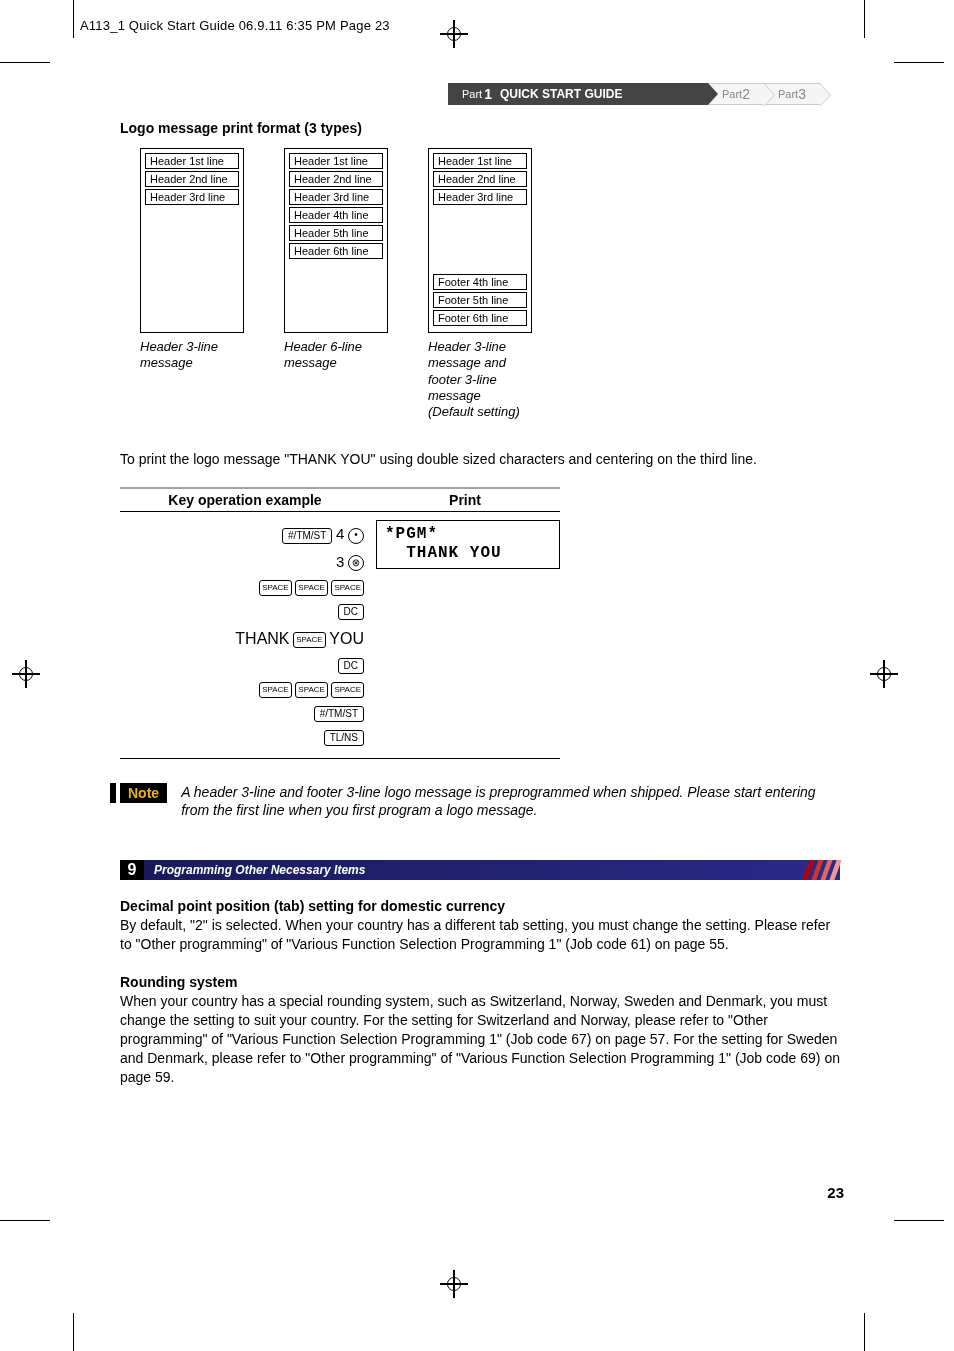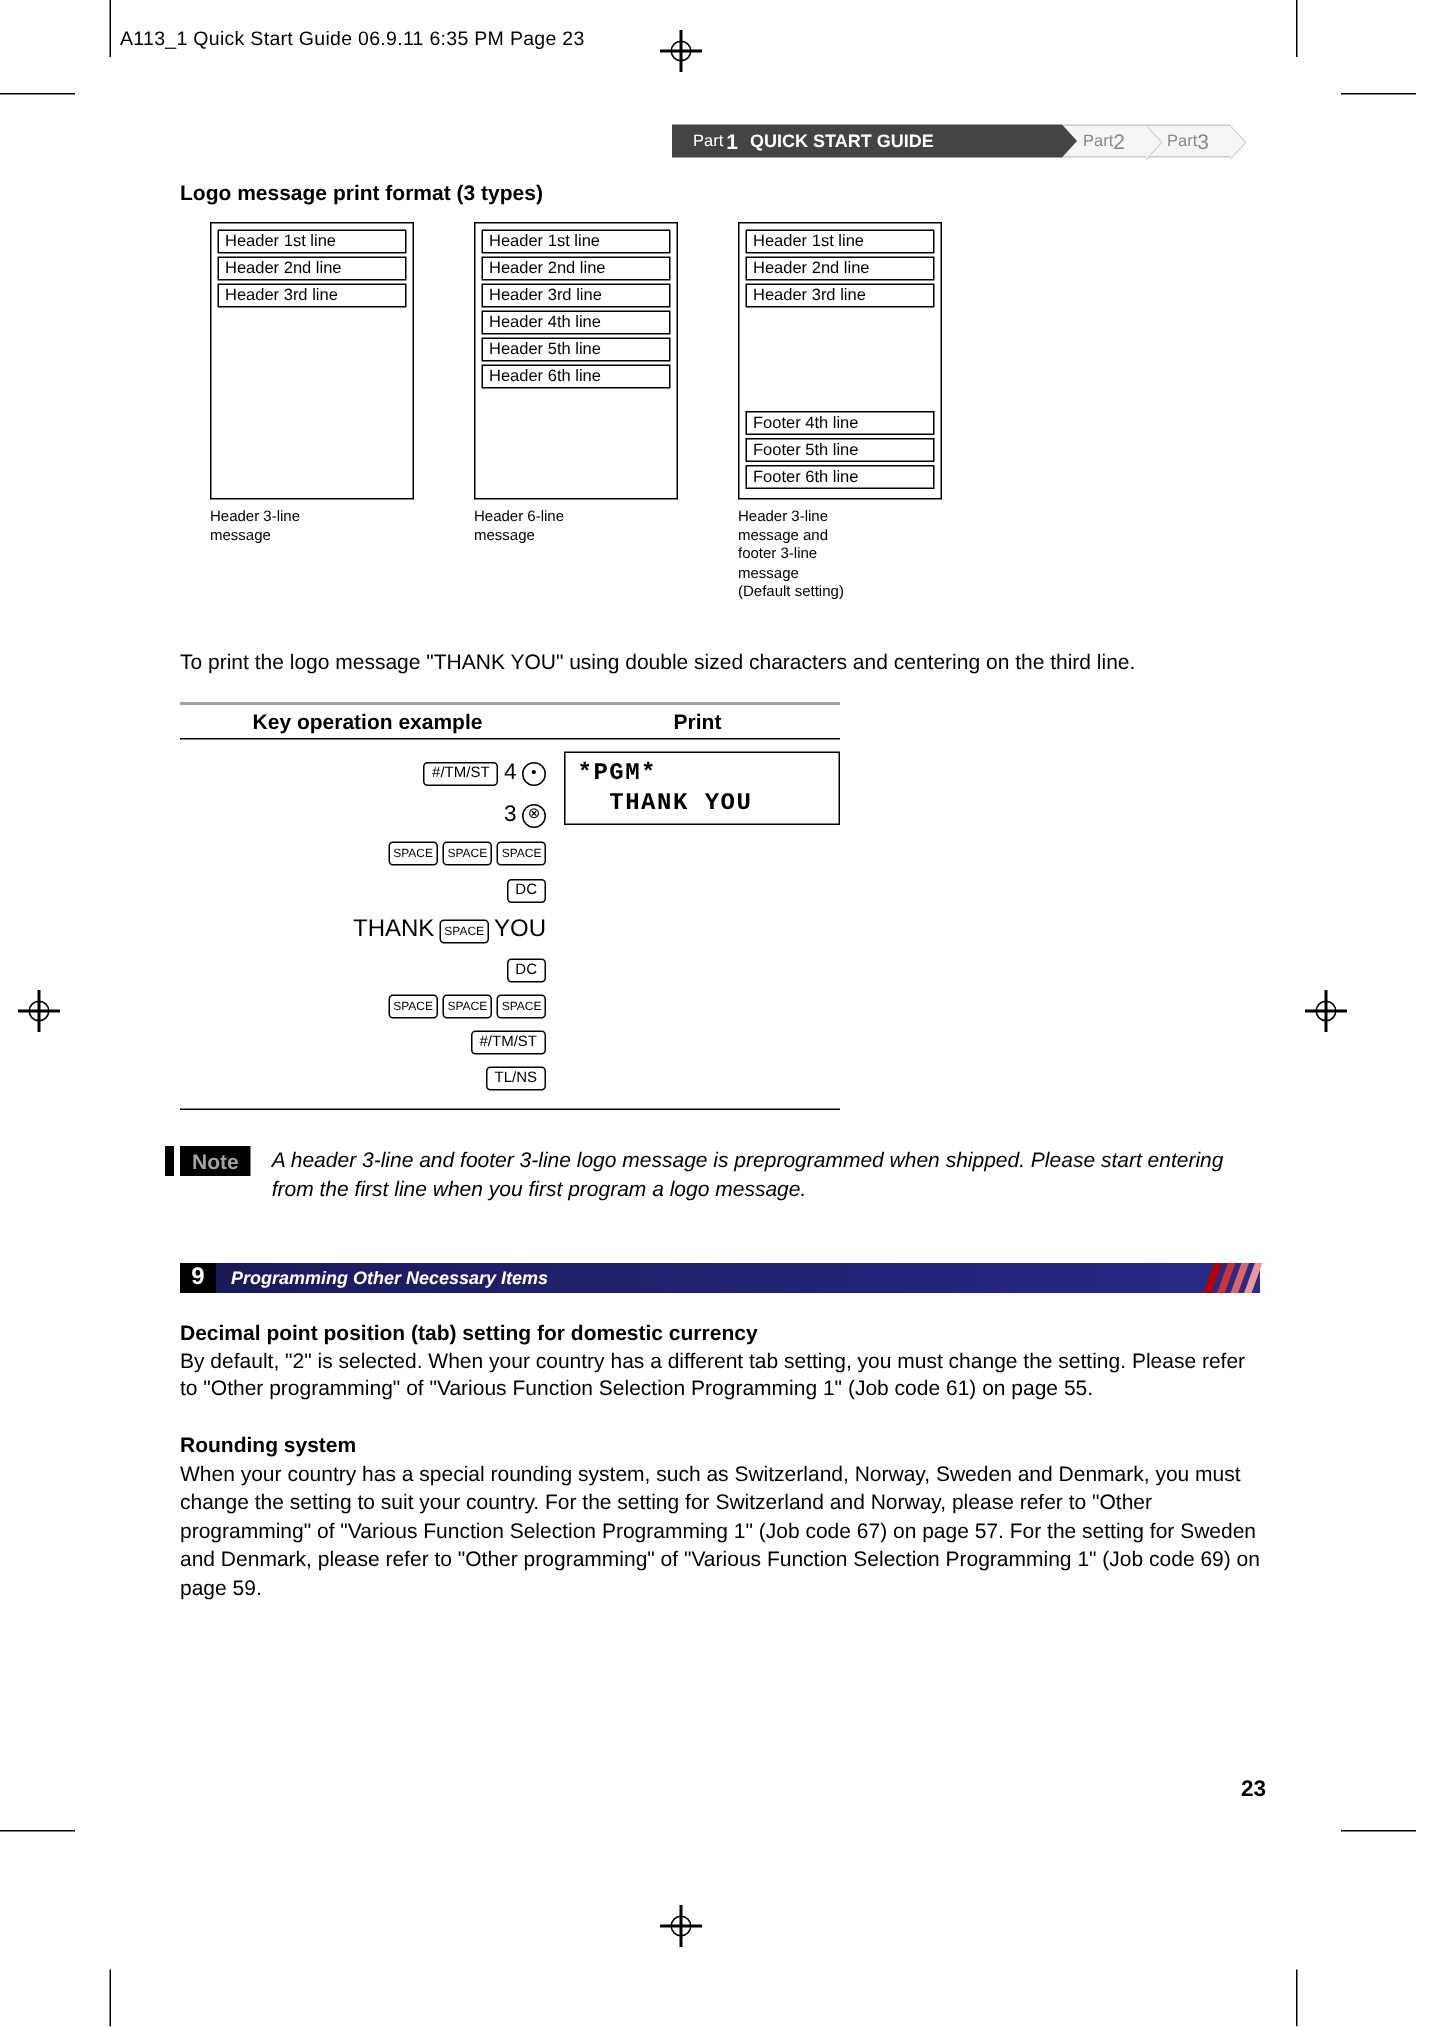--- a/index.html
+++ b/index.html
@@ -36,42 +36,42 @@
   .chev-light { border-left: 10px solid #f5f5f5; z-index: 2; }
   .chev-outline { position: absolute; right: -11px; top: -1px; width: 0; height: 0; border-top: 12px solid transparent; border-bottom: 12px solid transparent; border-left: 11px solid #ccc; z-index: 1; }
 
   .content { position: absolute; left: 120px; top: 120px; width: 720px; }
 
   .h-bold { font-weight: bold; font-size: 14px; margin-bottom: 12px; }
 
   
   .receipts { display: flex; gap: 40px; margin-left: 20px; }
   .receipt-col { display: flex; flex-direction: column; align-items: flex-start; }
-  .receipt { border: 1px solid #000; width: 136px; height: 185px; padding: 4px; font-size: 11px; position: relative; }
+  .receipt { border: 1px solid #000; width: 104px; height: 185px; padding: 4px; font-size: 11px; position: relative; }
   .rline { border: 1px solid #000; padding: 1px 4px; margin-bottom: 2px; font-size: 11px; white-space: nowrap; }
   .footer-block { position: absolute; bottom: 4px; left: 4px; right: 4px; }
-  .caption { font-size: 10px; margin-top: 6px; line-height: 1.25; }
+  .caption { font-size: 13px; margin-top: 6px; line-height: 1.25; font-style: italic; }
 
   .para { font-size: 14px; line-height: 1.35; }
 
   
   .kop-wrap { margin-top: 18px; }
   .kop-head { display: flex; border-top: 2px solid #a3a3a3; border-bottom: 1px solid #000; font-weight: bold; font-size: 14px; }
   .kop-head > div:first-child { width: 250px; text-align: center; padding: 3px 0; }
   .kop-head > div:last-child  { width: 190px; text-align: center; padding: 3px 0; }
   .kop-body { display: flex; border-bottom: 1px solid #000; padding: 8px 0; align-items: flex-start; }
   .kop-left { width: 250px; font-size: 13px; text-align: right; padding-right: 6px; line-height: 1.85; }
   .kop-right { width: 190px; padding-left: 6px; }
   .keycap { display: inline-block; border: 1px solid #000; border-radius: 3px; padding: 0 5px; font-size: 10px; vertical-align: middle; line-height: 14px; font-family: Arial, sans-serif; }
   .keycap-sm { font-size: 8px; padding: 0 2px; }
   .circkey { display: inline-flex; align-items: center; justify-content: center; width: 16px; height: 16px; border: 1px solid #000; border-radius: 50%; font-size: 10px; vertical-align: middle; }
   .print-box { border: 1px solid #000; padding: 4px 8px; font-family: "Courier New", monospace; font-weight: bold; font-size: 16px; line-height: 1.2; white-space: pre; letter-spacing: 1px; }
 
   .note-row { display: flex; align-items: flex-start; margin-top: 24px; gap: 14px; }
-  .note-label { background: #000; color: #a3a3a3; font-weight: bold; font-size: 14px; padding: 2px 8px; position: relative; }
+  .note-label { background: #000; color: #eab308; font-weight: bold; font-size: 14px; padding: 2px 8px; position: relative; }
   .note-label::before { content: ""; position: absolute; left: -10px; top: 0; bottom: 0; width: 6px; background: #000; }
   .note-text { font-style: italic; font-size: 14px; line-height: 1.35; flex: 1; }
 
   
   .sec { margin-top: 40px; }
   .sec-head { display: flex; align-items: stretch; margin-bottom: 18px; position: relative; }
   .sec-num { width: 24px; background: #000; color: #fff; font-weight: bold; font-size: 16px; display: flex; align-items: center; justify-content: center; }
   .sec-title { flex: 1; background: linear-gradient(to right, #1a1a5a, #2a2a8a); color: #fff; font-weight: bold; font-size: 12px; padding: 3px 10px; font-style: italic; display: flex; align-items: center; }
   .sec-stripes { position: absolute; right: 0; top: 0; bottom: 0; width: 60px; display: flex; justify-content: flex-end; align-items: center; gap: 4px; padding-right: 2px; }
   .stripe { width: 5px; height: 100%; background: #b00; transform: skewX(-20deg); }

